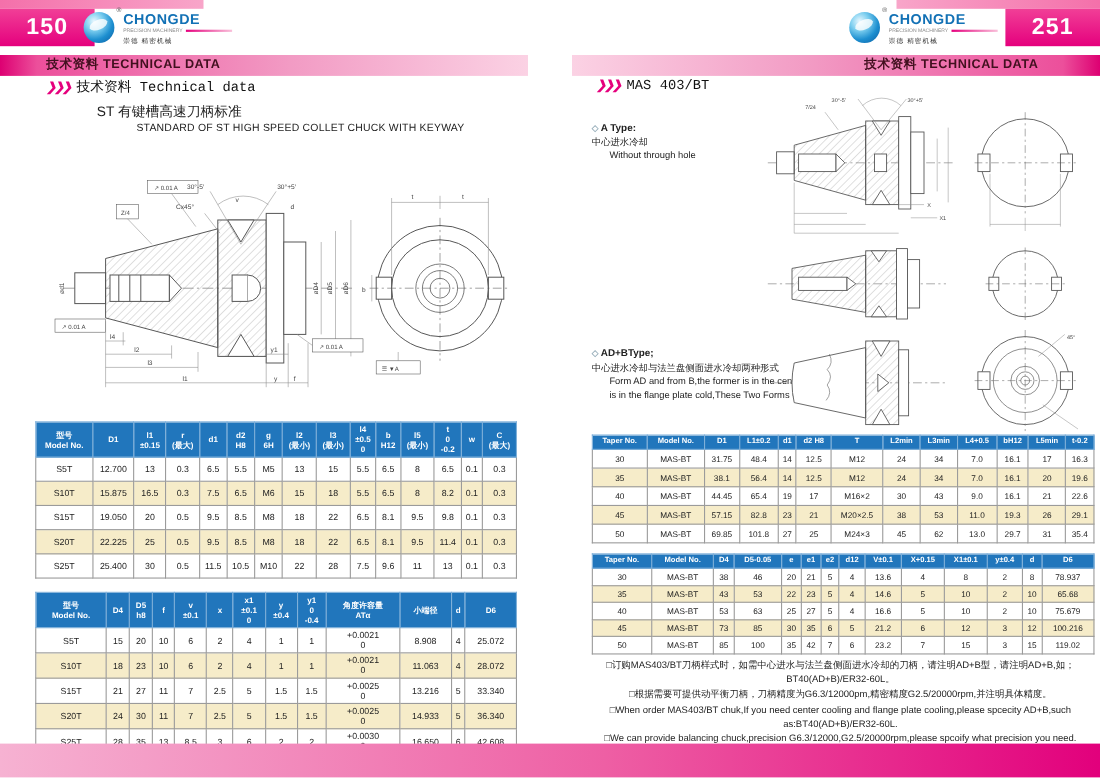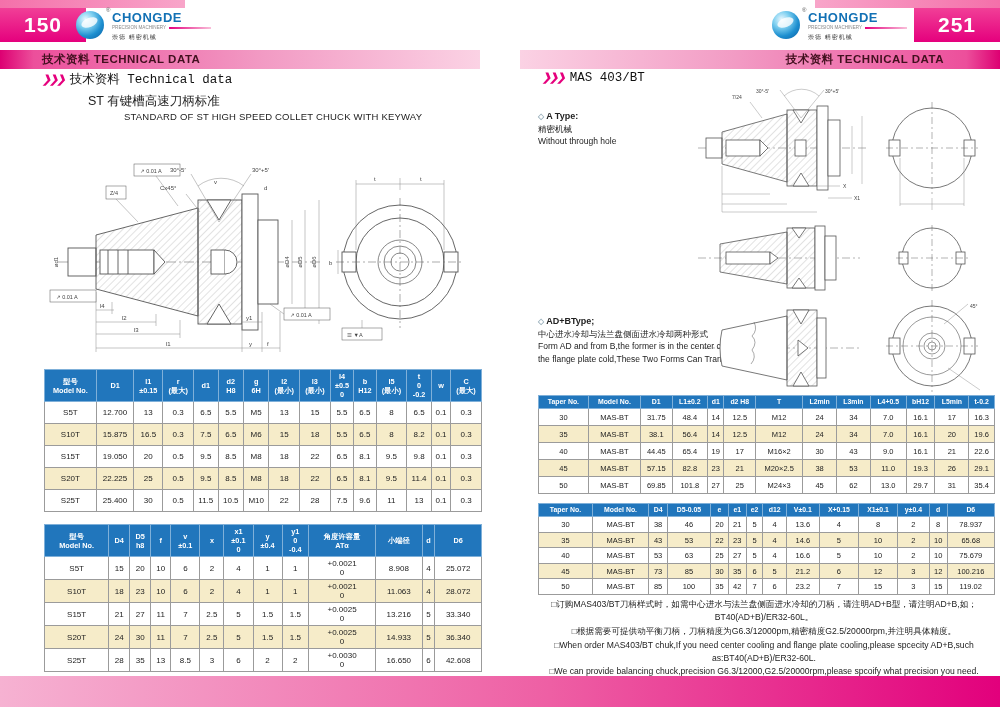--- a/index.html
+++ b/index.html
@@ -35,30 +35,30 @@
   .logo-dash{display:inline-block;width:42px;height:2px;background:linear-gradient(90deg,#e5007d,#f9c0da);
      vertical-align:middle;margin-left:3px;}
   .logo-cn{position:absolute;left:36px;top:26px;font-size:6px;color:#333;letter-spacing:1px;}
   
   .title-cn{position:absolute;left:88px;top:93px;font-size:12.5px;color:#222;}
   .title-en{position:absolute;left:124px;top:111px;font-size:9.5px;color:#222;letter-spacing:0.2px;}
   
   .type-block{position:absolute;left:538px;width:250px;font-size:8.5px;line-height:1.45;color:#222;}
   .type-name{font-weight:bold;font-size:9px;}
   .diamond{color:#9ab0bc;font-size:8px;margin-right:2px;}
-  .type-en{color:#222;}
+  .type-en{color:#222;margin-left:16px;}
   
   table.data-table{border-collapse:collapse;table-layout:auto;background:#fff;
      border:1.5px solid #8a8a8a;}
   table.data-table th{background:#2176bc;color:#fff;font-weight:bold;border:1px solid #7fb0d9;
      white-space:pre-line;text-align:center;vertical-align:middle;padding:2px 1px;}
   table.data-table td{border:1px solid #9b9b9b;text-align:center;vertical-align:middle;
      white-space:pre-line;padding:1px 1px;color:#222;}
   table.data-table tr.alt td{background:#f6ecc9;}
-  .tbl-left{position:absolute;left:44px;width:438px;}
+  .tbl-left{position:absolute;left:32px;width:438px;margin-top:14px;}
   .tbl-left th{font-size:7.3px;line-height:1.25;}
   .tbl-left td{font-size:8px;}
   #lt1{top:369px;} #lt1 td{height:19px;}
   #lt2{top:524px;} #lt2 td{height:20px;line-height:1.15;}
   .tbl-right{position:absolute;left:538px;width:457px;}
   .tbl-right th{font-size:6.9px;line-height:1.2;padding:3px 1px;}
   .tbl-right td{font-size:7.5px;}
   #rt1{top:395px;} #rt1 td{height:14px;}
   #rt2{top:503px;} #rt2 td{height:12.5px;}
   
@@ -441,21 +441,21 @@
   </div>
 
   <div class="banner b-right">技术资料 TECHNICAL DATA</div>
 
   <div class="section-head" style="left:542px;">
     <span class="chev">❯❯❯</span><span>MAS 403/BT</span>
   </div>
 
   <div class="type-block" style="top:110px;">
     <div class="type-name"><span class="diamond">◇</span><span>A Type:</span></div>
-    <div class="type-cn">精密机械</div>
+    <div class="type-cn">中心进水冷却</div>
     <div class="type-en">Without through hole</div>
   </div>
   <div class="type-block" style="top:315px;">
     <div class="type-name"><span class="diamond">◇</span><span>AD+BType;</span></div>
     <div class="type-cn">中心进水冷却与法兰盘侧面进水冷却两种形式</div>
     <div class="type-en">Form AD and from B,the former is in the center cold,the latter is in the flange plate cold,These Two Forms Can Transform.</div>
   </div>
 
   <svg class="abs" style="left:692px;top:86px;" width="305" height="132" viewBox="0 0 305 132">
     <defs>

